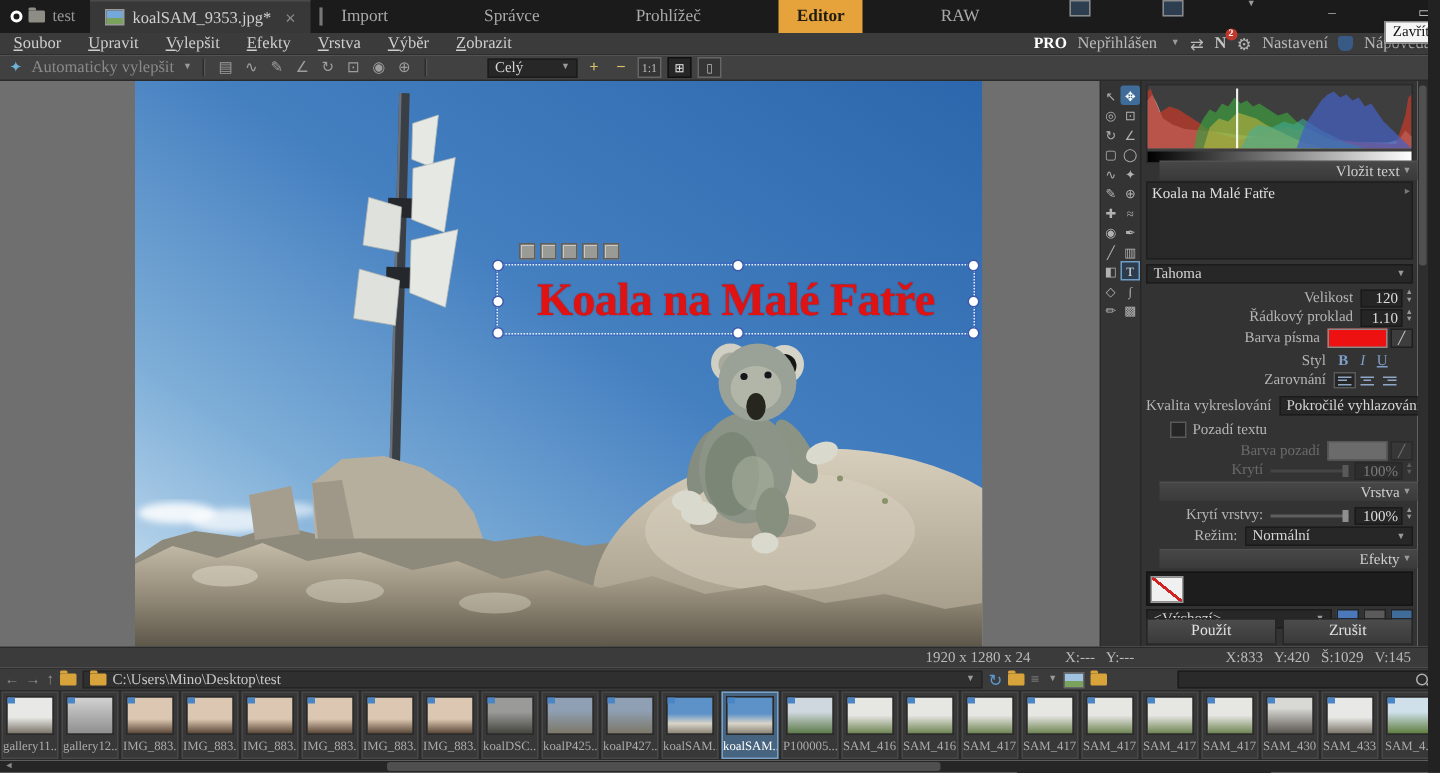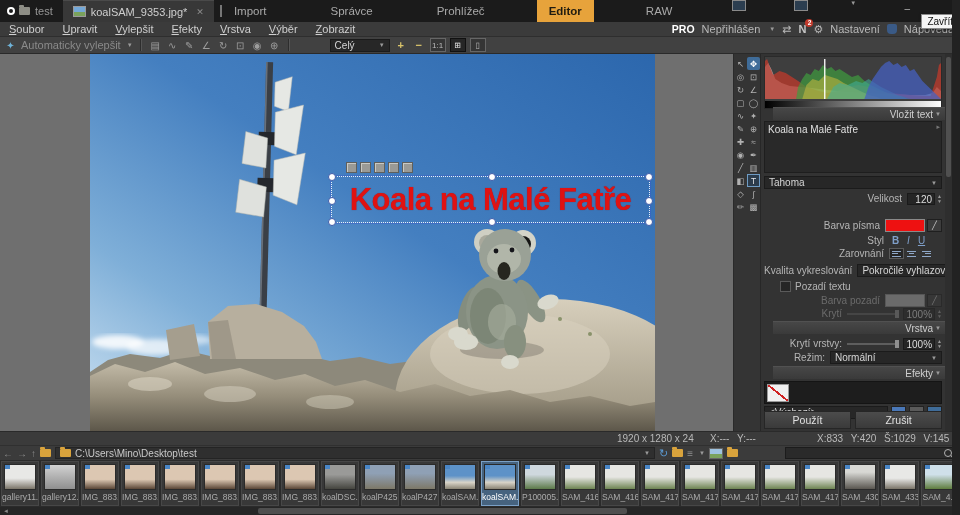--- a/index.html
+++ b/index.html
@@ -1,17 +1,17 @@
 <!DOCTYPE html>
 <html><head>
 <meta charset="utf-8">
 <style>
   html,body{margin:0;padding:0;background:#222;}
   .app{position:relative;width:952px;height:515px;overflow:hidden;background:#ffffff;
-       font-family:Liberation Sans, sans-serif;color:#ccc;font-size:11px;
+       font-family:Liberation Serif, serif;color:#ccc;font-size:11px;
        -webkit-font-smoothing:antialiased;}
 
   
   .titlebar{position:absolute;left:0;top:0;width:960px;height:22px;background:#1b1b1b;
             display:flex;align-items:center;}
   .applogo{width:16px;height:16px;margin:0 6px 0 3px;border-radius:3px;
            background:#2a9cd8;position:relative;}
   .applogo::after{content:"";position:absolute;left:4px;top:4px;width:8px;height:8px;
            border:2px solid #fff;border-radius:50%;box-sizing:border-box;}
   .wtab{height:22px;display:flex;align-items:center;padding:0 10px;color:#979797;gap:5px;}
@@ -409,20 +409,25 @@
       <div class="combo" style="width:100%;">
         <span class="cv">Tahoma</span>
         <span class="caret"></span>
       </div>
     </div>
     <div class="prow" style="top:138px;">
       <span class="plabel">Velikost</span>
       <span class="num">120</span>
       <span class="spin"></span>
     </div>
+    <div class="prow" style="top:151px;">
+      <span class="plabel">Řádkový proklad</span>
+      <span class="num">1.10</span>
+      <span class="spin"></span>
+    </div>
     <div class="prow" style="top:164px;height:15px;">
       <span class="plabel">Barva písma</span>
       <span class="swatch"></span>
       <span class="eyed"></span>
     </div>
     <div class="prow" style="top:180px;">
       <span class="plabel">Styl</span>
       <span class="stybtn" style="font-weight:bold;">B</span>
       <span class="stybtn" style="font-style:italic;">I</span>
       <span class="stybtn" style="text-decoration:underline;">U</span>
@@ -499,21 +504,21 @@
     </div>
     <div class="prow" style="top:352px;">
       <div class="combo" style="flex:1;">
         <span class="cv">&lt;Výchozí&gt;</span>
         <span class="caret"></span>
       </div>
       <span class="pico save"></span>
       <span class="pico g1"></span>
       <span class="pico g2"></span>
     </div>
-    <div class="prow" style="top:358px;height:17px;top:358px;align-items:flex-end;">
+    <div class="prow" style="top:358px;height:17px;top:358px;">
       <div class="pbtn" style="flex:1;margin-right:2px;">Použít</div>
       <div class="pbtn" style="flex:1;margin-left:2px;">Zrušit</div>
     </div>
   </div>
   <div class="pscroll">
       <i></i>
     </div>
   <div class="collapse">
       <span>◄</span>
     </div>

